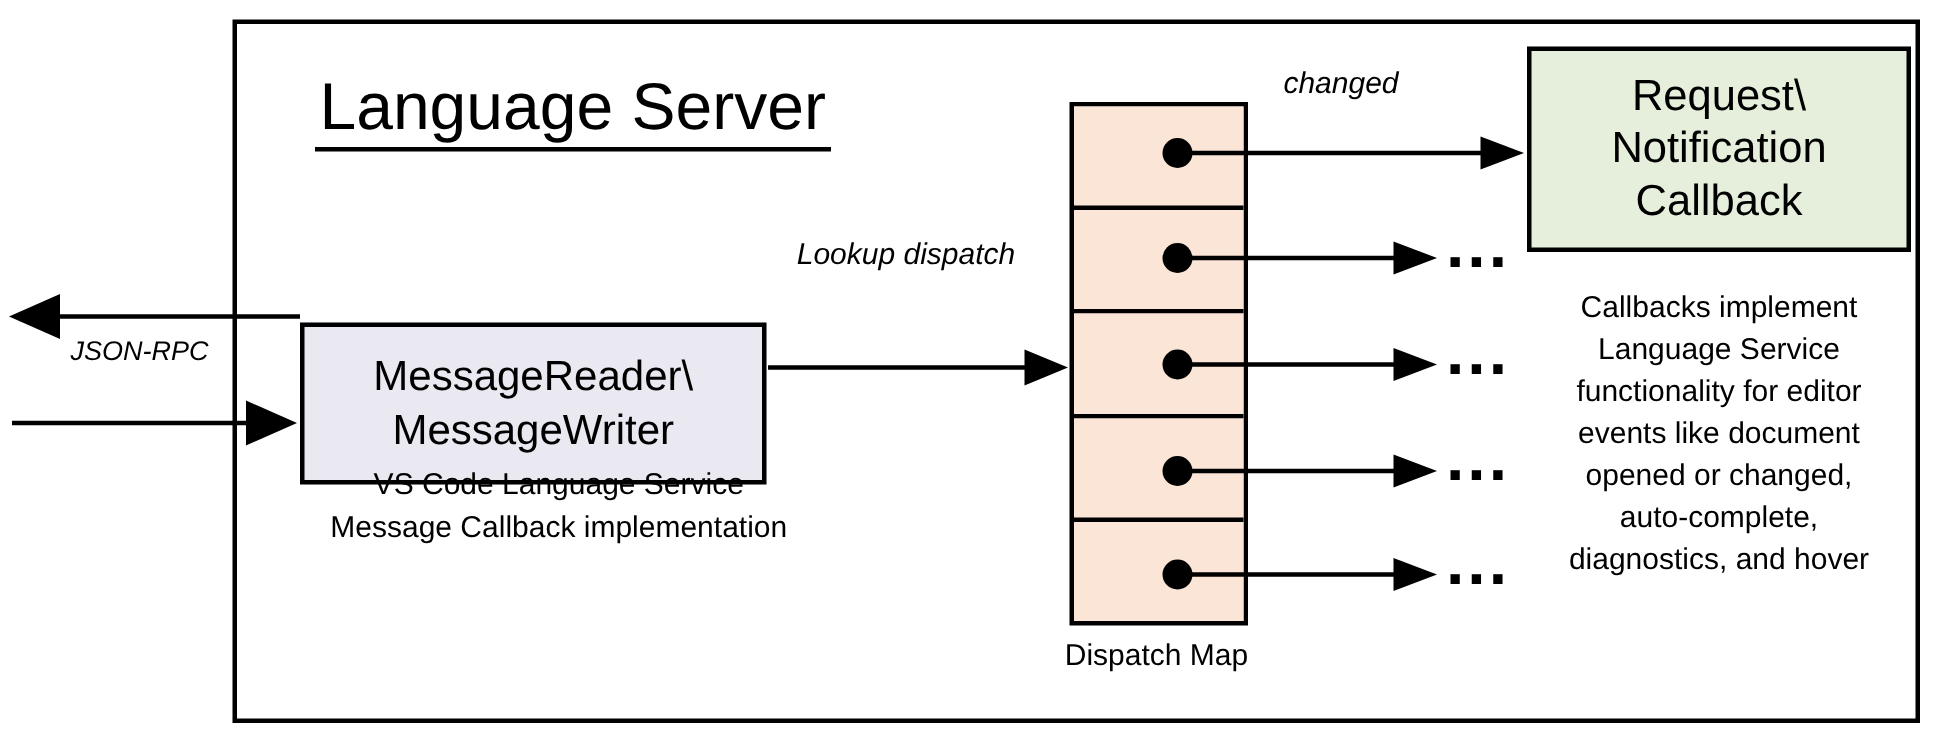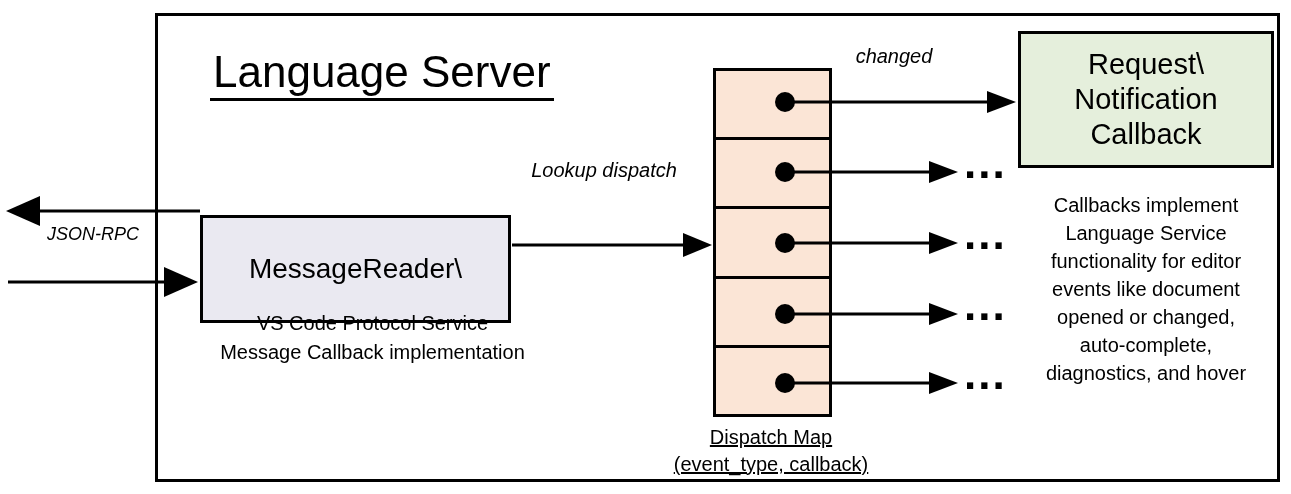--- a/index.html
+++ b/index.html
@@ -37,21 +37,21 @@
   #dispatch-map{
     left:713px;top:68px;width:119px;height:349px;
     border:3px solid var(--ink,#000);box-sizing:border-box;
     display:flex;flex-direction:column;
   }
   .dispatch-cell{
     flex:1 1 0;background:var(--dispatch-fill,#fbe5d6);
     border-bottom:3px solid var(--ink,#000);
   }
   .dispatch-cell:last-child{border-bottom:none;}
-  #dispatch-caption{left:645px;top:424px;width:252px;font-size:20px;line-height:27px;text-decoration:underline;}
+  #dispatch-caption{left:645px;top:424px;width:252px;font-size:20px;line-height:27px;}
 
   #dispatches-label{left:818px;top:43px;width:152px;font-size:20px;line-height:27px;}
 
   #callback-box{
     left:1018px;top:31px;width:256px;height:137px;
     background:var(--callback-fill,#e5efdc);border:3px solid var(--ink,#000);
     box-sizing:border-box;display:flex;flex-direction:column;justify-content:center;
     text-align:center;font-size:29px;line-height:35px;
   }
   #callbacks-note{left:1014px;top:191px;width:264px;font-size:20px;line-height:28px;}
@@ -74,42 +74,42 @@
   <div id="title-wrap" class="abs">
     <span class="title-text">Language Server</span>
   </div>
 
   <div id="stdio-label" class="abs center italic">
     <div>JSON-RPC</div>
   </div>
 
   <div id="reader-box" class="abs">
     <div>MessageReader\</div>
+    <div>MessageWriter</div>
   </div>
 
   <div id="reader-caption" class="abs center">
-    <div>VS Code Protocol Service</div>
+    <div>VS Code Language Service</div>
     <div>Message Callback implementation</div>
   </div>
 
   <div id="lookup-label" class="abs center italic">
     <div>Lookup dispatch</div>
   </div>
 
   <div id="dispatch-map" class="abs">
     <div class="dispatch-cell"></div>
     <div class="dispatch-cell"></div>
     <div class="dispatch-cell"></div>
     <div class="dispatch-cell"></div>
     <div class="dispatch-cell"></div>
   </div>
 
   <div id="dispatch-caption" class="abs center">
     <div>Dispatch Map</div>
-    <div>(event_type, callback)</div>
   </div>
 
   <div id="dispatches-label" class="abs center italic">
     <div>changed</div>
   </div>
 
   <div id="callbacks-note" class="abs center">
     <div>Callbacks implement</div>
     <div>Language Service</div>
     <div>functionality for editor</div>

